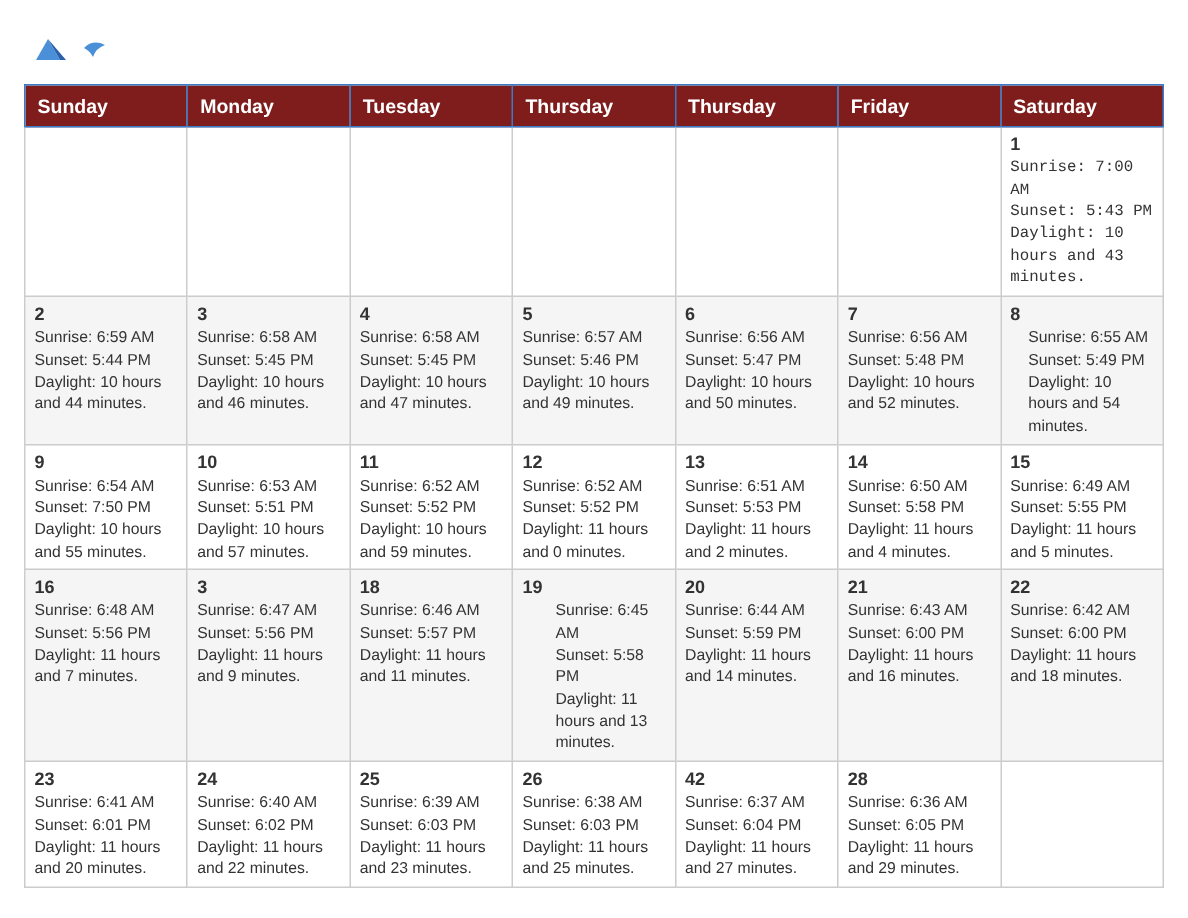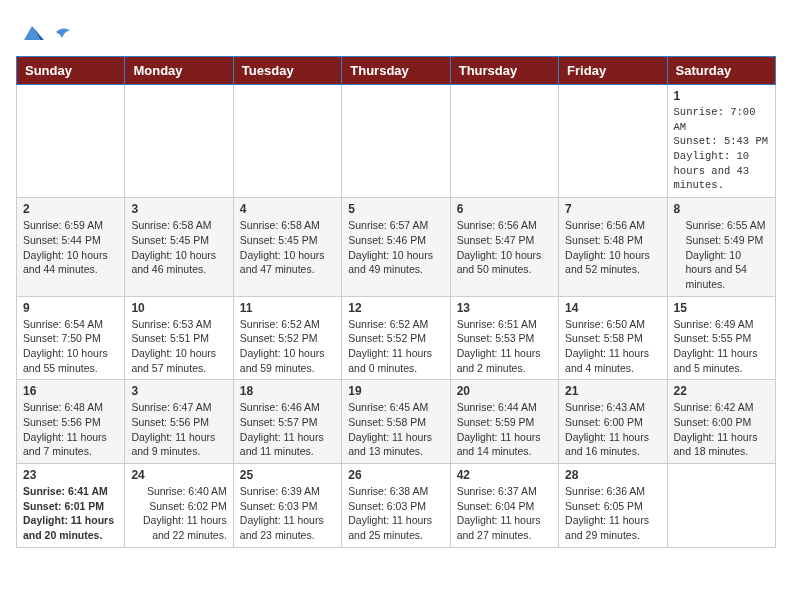--- a/index.html
+++ b/index.html
@@ -251,21 +251,21 @@
 Daylight: 11 hours and 9 minutes.</div>
         </td>
         <td>
           <span class="day-num">18</span>
           <div class="day-info" style="white-space: pre-line;">Sunrise: 6:46 AM
 Sunset: 5:57 PM
 Daylight: 11 hours and 11 minutes.</div>
         </td>
         <td>
           <span class="day-num">19</span>
-          <div class="day-info" style="white-space: pre-line;">Sunrise: 6:45 AM
+          <div class="day-info" style="white-space: pre-line; margin-left: 22px;">Sunrise: 6:45 AM
 Sunset: 5:58 PM
 Daylight: 11 hours and 13 minutes.</div>
         </td>
         <td>
           <span class="day-num">20</span>
           <div class="day-info" style="white-space: pre-line;">Sunrise: 6:44 AM
 Sunset: 5:59 PM
 Daylight: 11 hours and 14 minutes.</div>
         </td>
         <td>
@@ -277,27 +277,27 @@
         <td>
           <span class="day-num">22</span>
           <div class="day-info" style="white-space: pre-line;">Sunrise: 6:42 AM
 Sunset: 6:00 PM
 Daylight: 11 hours and 18 minutes.</div>
         </td>
       </tr>
       <tr>
         <td>
           <span class="day-num">23</span>
-          <div class="day-info" style="white-space: pre-line; font-weight: bold;">Sunrise: 6:41 AM
+          <div class="day-info" style="white-space: pre-line;">Sunrise: 6:41 AM
 Sunset: 6:01 PM
 Daylight: 11 hours and 20 minutes.</div>
         </td>
         <td>
           <span class="day-num">24</span>
-          <div class="day-info" style="white-space: pre-line; text-align: right;">Sunrise: 6:40 AM
+          <div class="day-info" style="white-space: pre-line;">Sunrise: 6:40 AM
 Sunset: 6:02 PM
 Daylight: 11 hours and 22 minutes.</div>
         </td>
         <td>
           <span class="day-num">25</span>
           <div class="day-info" style="white-space: pre-line;">Sunrise: 6:39 AM
 Sunset: 6:03 PM
 Daylight: 11 hours and 23 minutes.</div>
         </td>
         <td>

